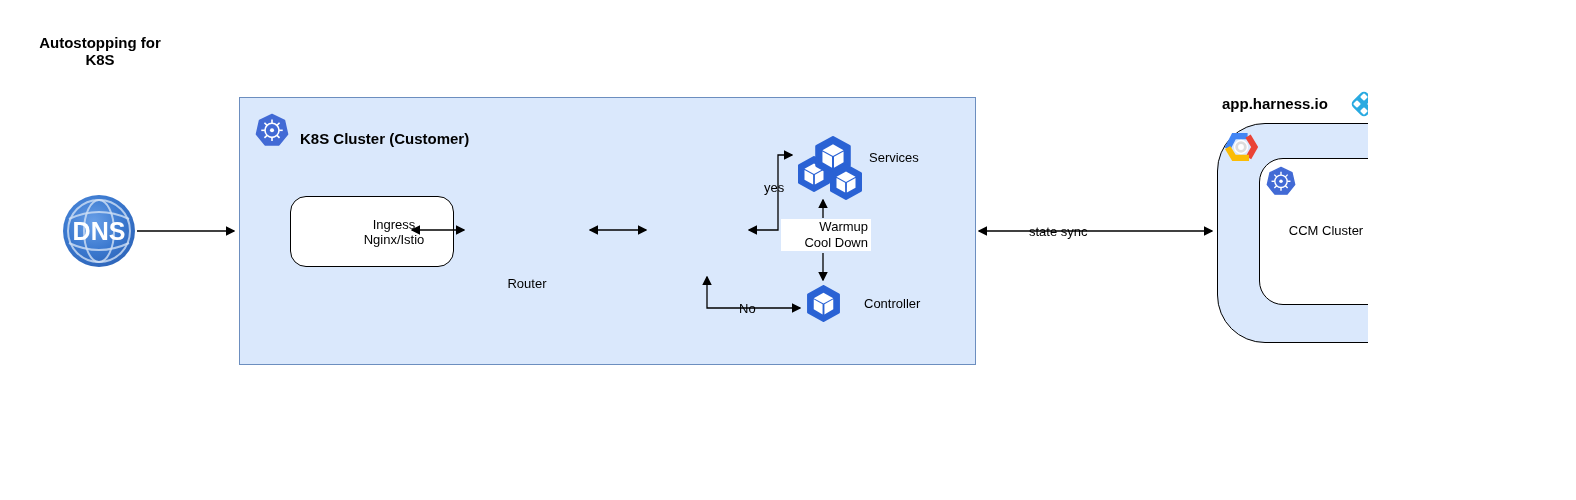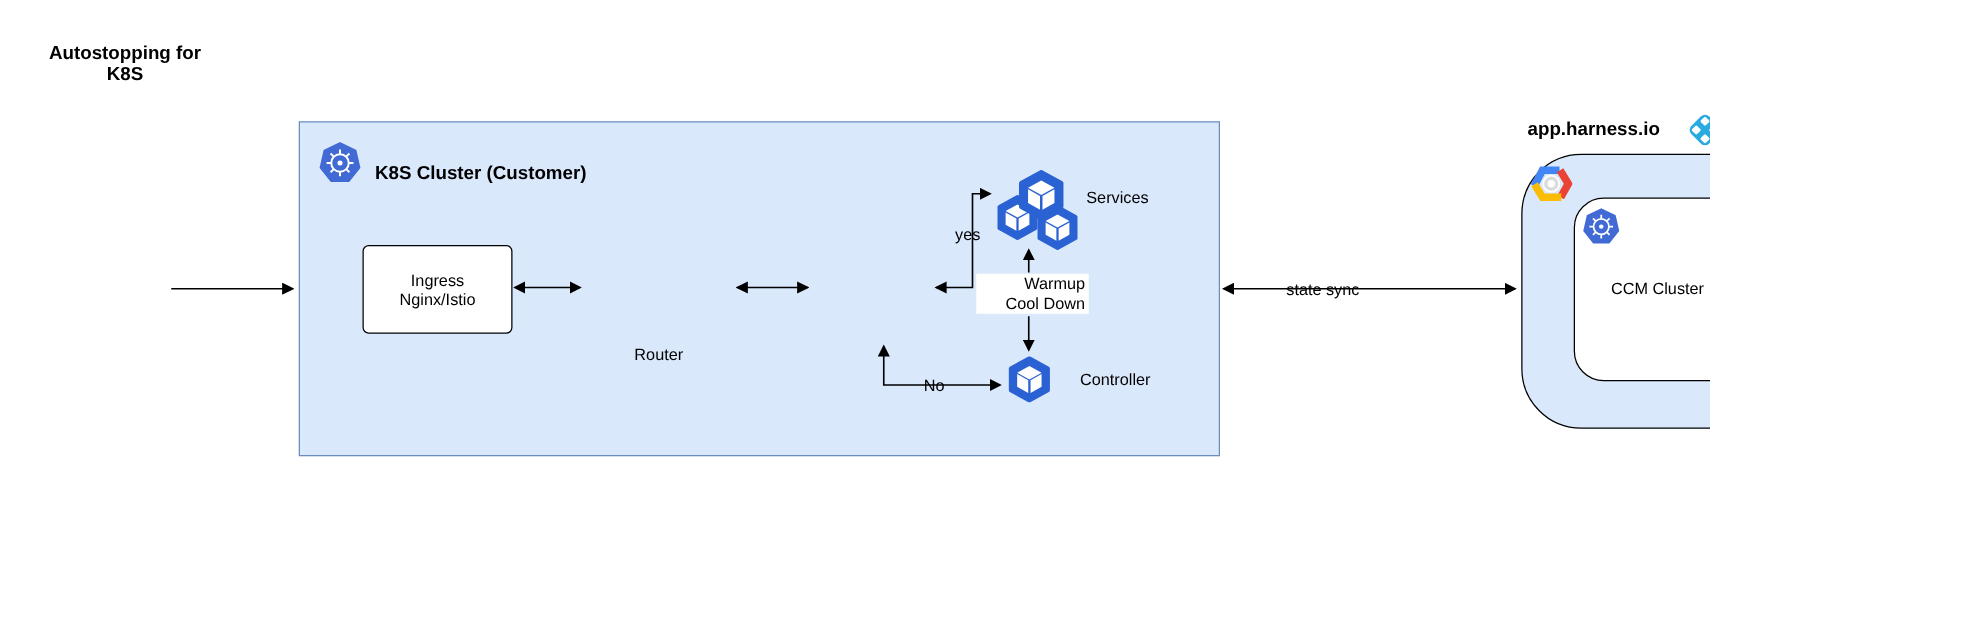--- a/index.html
+++ b/index.html
@@ -5,22 +5,22 @@
   html,body{margin:0;padding:0;background:#fff;}
   .canvas{
     position:relative;width:1368px;height:500px;background:#ffffff;overflow:hidden;
     font-family:"Liberation Sans","DejaVu Sans",sans-serif;color:#000;
   }
   .abs{position:absolute;}
   .preline{white-space:pre-line;}
   .label{font-size:13px;line-height:15px;color:#000000;}
   .title{font-size:15px;font-weight:bold;line-height:17px;}
   .node-box{
-    background:#ffffff;border:1.4px solid #000;border-radius:5px;
-    display:flex;align-items:center;justify-content:center;text-align:center;
+    background:#ffffff;border:1.4px solid #000;border-radius:16px;
+    display:flex;align-items:center;justify-content:center;text-align:center;padding-left:44px;
   }
   .cluster-box{
     background:#dae8fc;border:1px solid #6c8ebf;
   }
   .harness-box{
     background:#dae8fc;border:1.5px solid #000;border-radius:48px;
   }
   .inner-box{
     background:#ffffff;border:1.5px solid #000;border-radius:24px;
   }
@@ -32,20 +32,39 @@
   .wire{position:absolute;left:0;top:0;pointer-events:none;}
 </style>
 </head>
 <body>
 
 <div class="canvas">
 
   <div class="abs title preline center" style="left:18px;top:34px;width:164px;">Autostopping for
 K8S</div>
 
+  <div class="abs" style="left:61px;top:193px;width:76px;height:76px;">
+    <svg width="76" height="76" viewBox="0 0 76 76">
+      <defs>
+        <radialGradient id="dnsg" cx="42%" cy="38%" r="72%">
+          <stop offset="0%" stop-color="#6aa0e8"></stop>
+          <stop offset="55%" stop-color="#3b79cf"></stop>
+          <stop offset="100%" stop-color="#2a60b4"></stop>
+        </radialGradient>
+      </defs>
+      <circle cx="38" cy="38" r="36" fill="url(#dnsg)"></circle>
+      <g stroke="#cfe0f5" stroke-opacity="0.8" stroke-width="2" fill="none">
+        <ellipse cx="38" cy="38" rx="15" ry="31"></ellipse>
+        <circle cx="38" cy="38" r="31"></circle>
+        <path d="M8,26 Q38,12 68,26"></path>
+        <path d="M8,50 Q38,64 68,50"></path>
+      </g>
+      <text x="38" y="47" font-size="25" font-weight="600" fill="#ffffff" text-anchor="middle">DNS</text>
+    </svg>
+  </div>
 
   <div class="abs cluster-box" style="left:239px;top:97px;width:735px;height:266px;"></div>
 
   <div class="abs" style="left:255px;top:113px;width:34px;height:34px;">
     <svg width="34" height="34" viewBox="0 0 32 32">
       <polygon points="16,1.5 27.7,7.1 30.6,19.9 22.5,30 9.5,30 1.4,19.9 4.3,7.1" fill="#426ad5" stroke="#426ad5" stroke-width="1.5" stroke-linejoin="round"></polygon>
       <g stroke="#ffffff" stroke-width="1.5" fill="none">
         <circle cx="16" cy="16.3" r="6.6"></circle>
         <line x1="16" y1="6.2" x2="16" y2="9.6"></line>
         <line x1="16" y1="23" x2="16" y2="26.4"></line>

